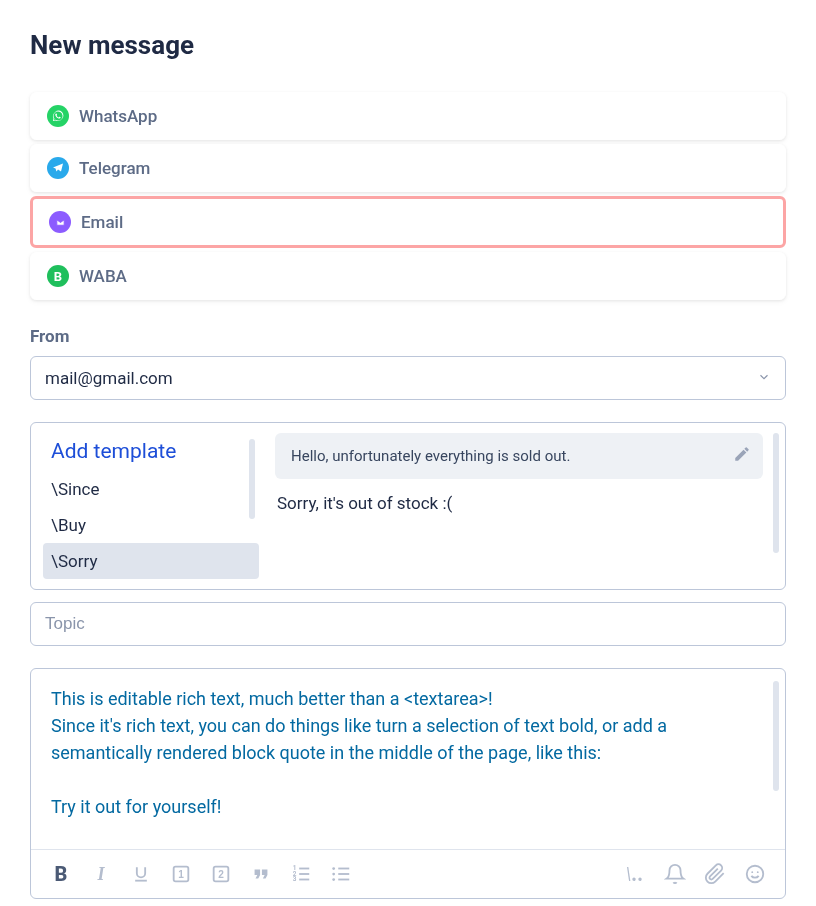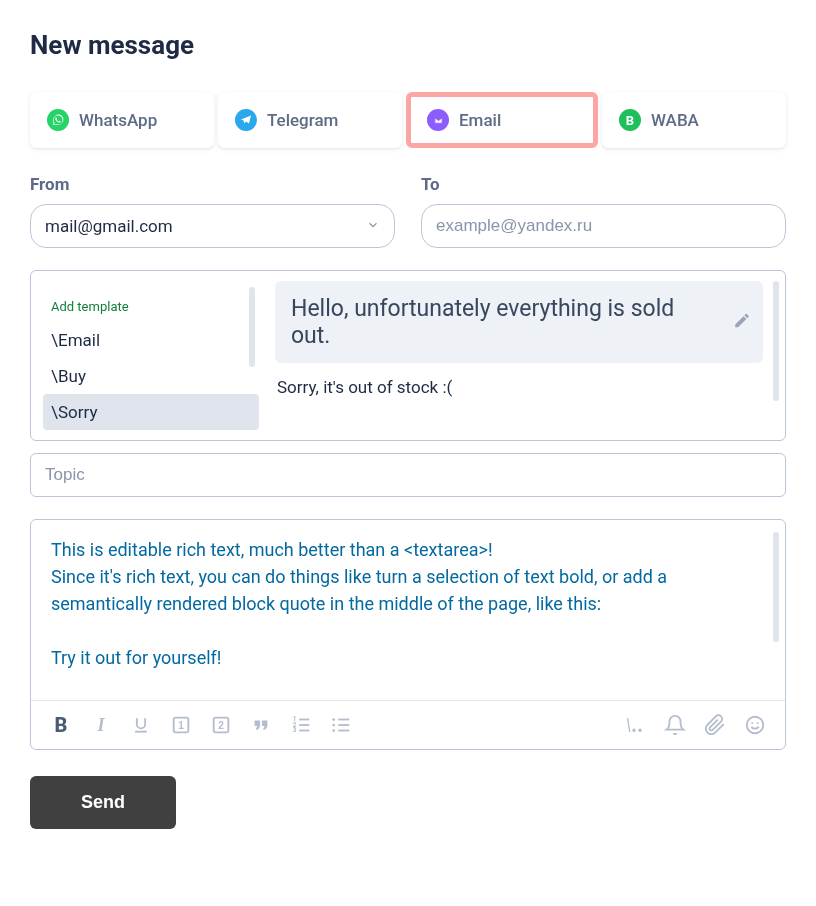--- a/index.html
+++ b/index.html
@@ -13,38 +13,39 @@
   .title {
     font-size: 26px;
     font-weight: 700;
     color: #1f2a44;
     margin-bottom: 32px;
   }
   .channel-row {
     display: flex;
     gap: 4px;
     margin-bottom: 26px;
+    flex-direction: column;
   }
   .channel-btn {
     flex: 1;
     display: flex;
     align-items: center;
     gap: 10px;
     border: 1px solid #fff;
     border-radius: 6px;
     padding: 12px 16px;
     background: #fff;
     box-shadow: 0 1px 3px rgba(0,0,0,0.08), 0 2px 6px rgba(0,0,0,0.04);
     cursor: pointer;
     font-size: 17px;
     color: #5d6b86;
     font-weight: 500;
   }
   .channel-btn.selected {
-    border: 5px solid #fca5a5;
+    border: 3px solid #fca5a5;
     box-shadow: none;
   }
   .icon-circle {
     width: 22px;
     height: 22px;
     border-radius: 50%;
     display: flex;
     align-items: center;
     justify-content: center;
     flex-shrink: 0;
@@ -56,21 +57,21 @@
   }
   .col { flex: 1; }
   .field-label {
     font-size: 17px;
     color: #5d6b86;
     margin-bottom: 10px;
     font-weight: 700;
   }
   .select-wrap, .input-wrap {
     border: 1px solid #bcc6d9;
-    border-radius: 16px;
+    border-radius: 6px;
     padding: 11px 14px;
     display: flex;
     align-items: center;
     justify-content: space-between;
     font-size: 17px;
     color: #1f2a44;
     background: #fff;
   }
   .input-wrap input {
     border: none;
@@ -94,25 +95,24 @@
     padding: 10px 22px 10px 12px;
     margin-bottom: 12px;
     position: relative;
   }
   .template-left {
     width: 216px;
     flex-shrink: 0;
     position: relative;
   }
   .tpl-add {
-    color: #15803d;
-    font-size: 13px;
+    color: #1d4ed8;
+    font-size: 21px;
     padding: 6px 8px 8px 8px;
     cursor: pointer;
-    margin-top: 12px;
   }
   .tpl-item {
     font-size: 17px;
     padding: 8px 8px;
     border-radius: 4px;
     cursor: pointer;
     color: #1f2a44;
   }
   .tpl-item.selected {
     background: #dfe4ed;
@@ -128,21 +128,21 @@
   }
   .template-right {
     flex: 1;
     padding-left: 16px;
   }
   .preview-card {
     background: #eef1f5;
     border-radius: 6px;
     padding: 14px 44px 14px 16px;
     position: relative;
-    font-size: 23px;
+    font-size: 15px;
     color: #38465f;
     margin-bottom: 14px;
   }
   .pencil {
     position: absolute;
     right: 12px;
     top: 50%;
     transform: translateY(-50%);
     color: #9aa4b8;
     cursor: pointer;
@@ -275,32 +275,26 @@
     <div class="field-label">From</div>
     <div class="select-wrap">
       <span>mail@gmail.com</span>
       <span class="chevron">
         <svg width="14" height="14" viewBox="0 0 24 24" fill="none" stroke="currentColor" stroke-width="2">
             <polyline points="6 9 12 15 18 9"></polyline>
           </svg>
       </span>
     </div>
   </div>
-  <div class="col">
-    <div class="field-label">To</div>
-    <div class="input-wrap">
-      <input type="text" placeholder="example@yandex.ru" style="">
-    </div>
-  </div>
 </div>
 
 <div class="panel template-panel">
   <div class="template-left">
     <div class="tpl-add">Add template</div>
-    <div class="tpl-item">\Email</div>
+    <div class="tpl-item">\Since</div>
     <div class="tpl-item">\Buy</div>
     <div class="tpl-item selected">\Sorry</div>
     <div class="tpl-divider"></div>
   </div>
   <div class="template-right">
     <div class="preview-card">
       <span>Hello, unfortunately everything is sold out.</span>
       <span class="pencil">
         <svg width="18" height="18" viewBox="0 0 24 24" fill="currentColor">
             <path d="M3 17.25V21h3.75L17.81 9.94l-3.75-3.75L3 17.25zM20.71 7.04a1 1 0 0 0 0-1.41l-2.34-2.34a1 1 0 0 0-1.41 0l-1.83 1.83 3.75 3.75 1.83-1.83z"></path>

